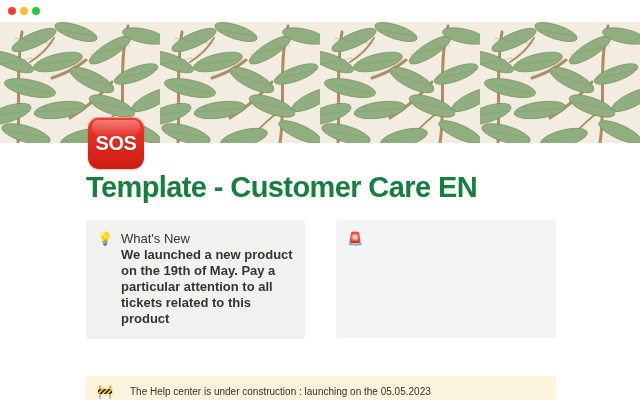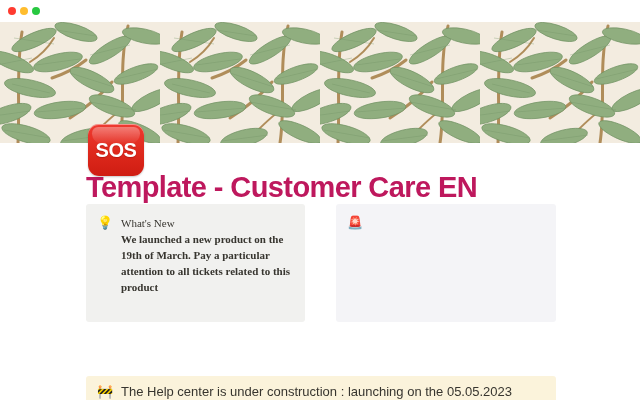--- a/index.html
+++ b/index.html
@@ -55,21 +55,21 @@
     overflow: hidden;
     background: #f3ece0;
     z-index: 5;
   }
   .cover svg { display: block; width: 640px; height: 121px; }
 
   
   .page-icon {
     position: absolute;
     left: 88px;
-    top: 124px;
+    top: 117px;
     width: 56px;
     height: 52px;
     z-index: 20;
   }
   .sos-badge {
     width: 56px; height: 52px;
     border-radius: 11px;
     background: linear-gradient(180deg, #ef3b31 0%, #e02a1e 48%, #cf1d12 100%);
     box-shadow: inset 0 1px 0 rgba(255,255,255,0.45),
                 0 1px 2px rgba(0,0,0,0.22);
@@ -109,22 +109,23 @@
   .col {
     margin-left: 86px;
     width: 470px;
   }
 
   .page-title {
     font-family: "Liberation Sans", sans-serif;
     font-size: 29px;
     font-weight: 700;
     letter-spacing: -0.6px;
-    color: #be185d;
+    color: #15803d;
     line-height: 34px;
+    margin-bottom: 16px;
     white-space: nowrap;
   }
 
   
   .callout-row {
     display: flex;
     gap: 31px;
     align-items: flex-start;
   }
   .callout {
@@ -146,25 +147,24 @@
   }
   .callout-emoji {
     font-size: 13px;
     line-height: 16px;
     flex: 0 0 auto;
     width: 15px;
     text-align: center;
     user-select: none;
   }
   .callout-body {
-    font-size: 11px;
+    font-size: 13px;
     line-height: 16px;
     color: #37352f;
     flex: 1 1 auto;
-    font-family: Liberation Serif, serif;
   }
   .t-reg  { font-weight: 400; }
   .t-bold { font-weight: 700; }
   .spacer { height: 16px; }
 
   
   .banner {
     position: absolute;
     left: 86px;
     top: 376px;
@@ -172,24 +172,25 @@
     min-height: 40px;
     background: #fbf3db;
     border-radius: 3px;
     display: flex;
     align-items: flex-start;
     gap: 9px;
     padding: 8px 12px 12px 11px;
     z-index: 10;
   }
   .banner-text {
-    font-size: 13px;
+    font-size: 10px;
     line-height: 16px;
     color: #37352f;
     font-weight: 400;
+    margin-left: 9px;
   }
 </style>
 </head>
 <body>
 
 <div id="app">
 
   <div class="titlebar">
     <div class="traffic">
       <span class="dot red"></span>
@@ -265,21 +266,21 @@
     <div class="col">
 
       <h1 class="page-title">Template - Customer Care EN</h1>
 
       <div class="callout-row">
 
         <div class="callout left">
           <span class="callout-emoji">💡</span>
           <div class="callout-body">
             <div class="t-reg">What's New</div>
-            <div class="t-bold">We launched a new product on the 19th of March. Pay a particular attention to all tickets related to this product</div>
+            <div class="t-bold">We launched a new product on the 19th of May. Pay a particular attention to all tickets related to this product</div>
           </div>
         </div>
 
         <div class="callout right">
           <span class="callout-emoji">🚨</span>
           <div class="callout-body">
             <div class="spacer"></div>
           </div>
         </div>
 

